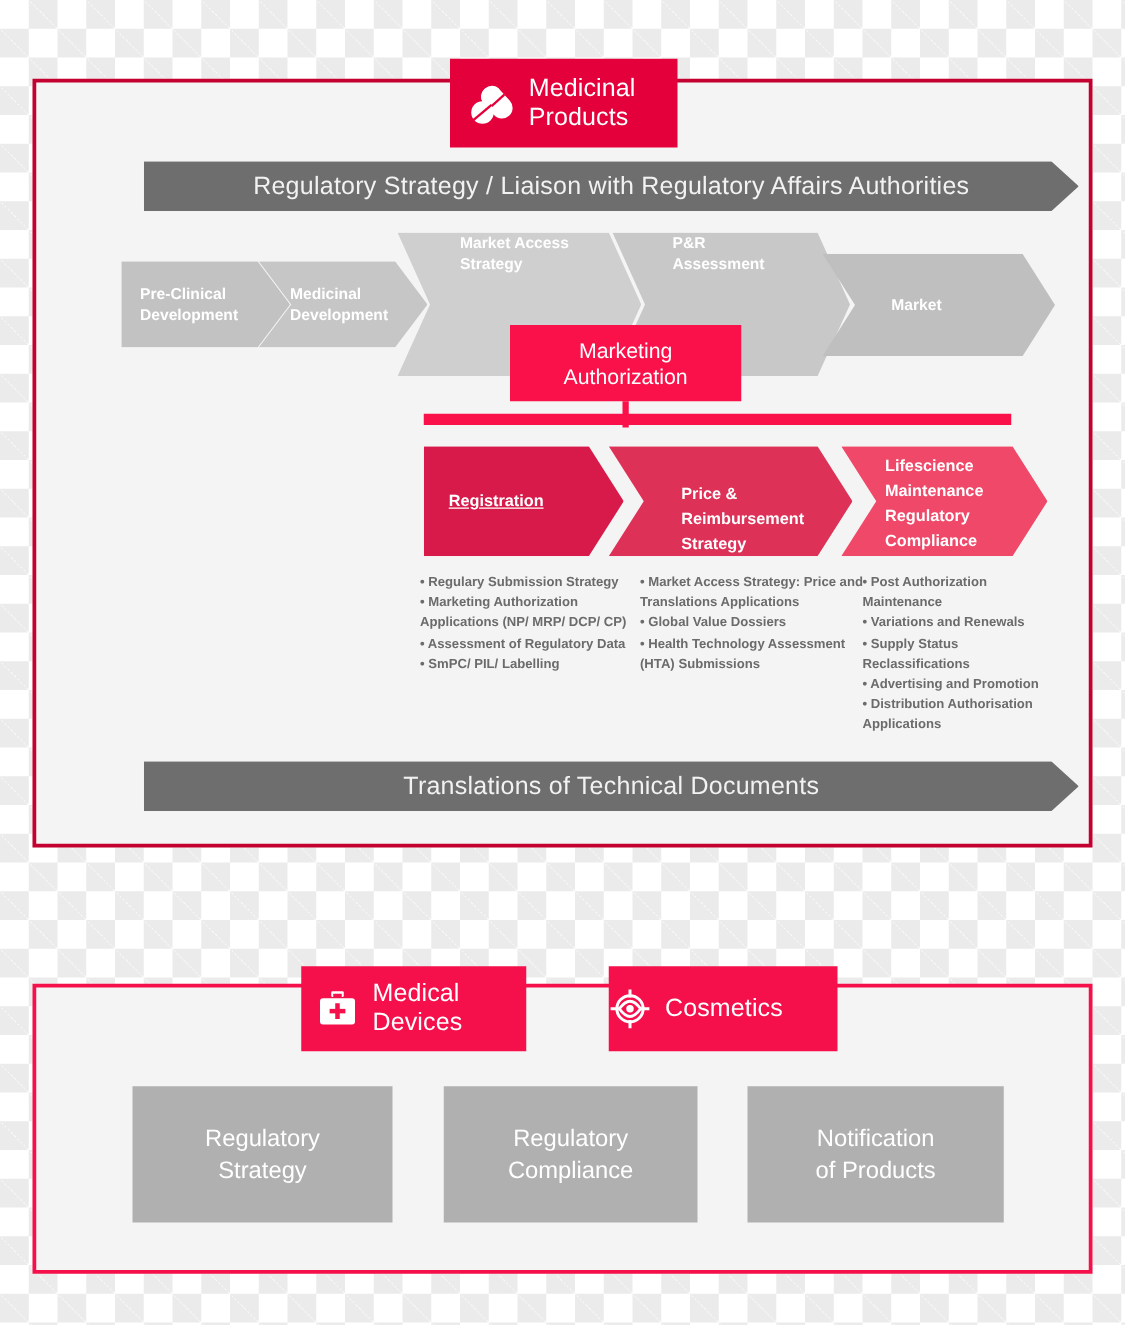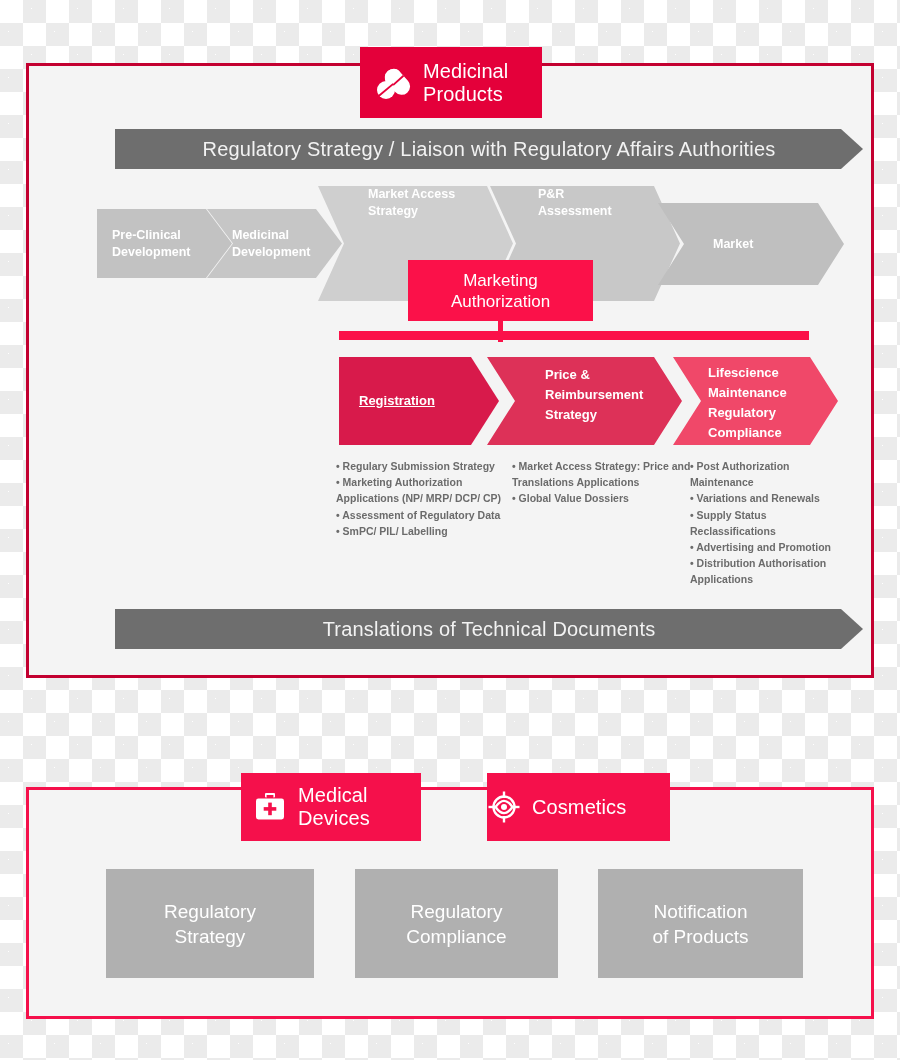--- a/index.html
+++ b/index.html
@@ -61,21 +61,21 @@
   #connector-h{position:absolute;left:339px;top:331px;width:470px;height:9px;background:#fb1149;}
 
   
   .rchev{position:absolute;box-sizing:border-box;display:flex;align-items:center;
          clip-path:polygon(0 0, calc(100% - 28px) 0, 100% 50%, calc(100% - 28px) 100%, 0 100%, 28px 50%);}
   .rchev.first{clip-path:polygon(0 0, calc(100% - 28px) 0, 100% 50%, calc(100% - 28px) 100%, 0 100%);}
   .rchev .rchev-label{color:#ffffff;font-weight:bold;font-size:13px;line-height:20px;}
   #rchev-registration{left:339px;top:357px;width:160px;height:88px;background:#d81a4b;}
   #rchev-registration .rchev-label{padding-left:20px;text-decoration:underline;}
   #rchev-price{left:487px;top:357px;width:195px;height:88px;background:#dd3158;align-items:flex-start;}
-  #rchev-price .rchev-label{padding-left:58px;padding-top:8px;}
+  #rchev-price .rchev-label{padding-left:58px;padding-top:28px;}
   #rchev-life{left:673px;top:357px;width:165px;height:88px;background:#f04869;align-items:flex-start;}
   #rchev-life .rchev-label{padding-left:35px;padding-top:6px;}
 
   
   .bullets{position:absolute;color:#6b6b6b;font-size:10.5px;line-height:16.2px;font-weight:bold;}
   #bullets-1{left:336px;top:458px;width:178px;}
   #bullets-2{left:512px;top:458px;width:180px;}
   #bullets-3{left:690px;top:458px;width:160px;}
   .bullets div{margin:0;}
 
@@ -146,20 +146,21 @@
 
 <div class="bullets" id="bullets-1">
   <div>• Regulary Submission Strategy</div>
   <div>• Marketing Authorization Applications (NP/ MRP/ DCP/ CP)</div>
   <div>• Assessment of Regulatory Data</div>
   <div>• SmPC/ PIL/ Labelling</div>
 </div>
 <div class="bullets" id="bullets-2">
   <div>• Market Access Strategy: Price and Translations Applications</div>
   <div>• Global Value Dossiers</div>
+  <div>• Health Technology Assessment (HTA) Submissions</div>
 </div>
 <div class="bullets" id="bullets-3">
   <div>• Post Authorization Maintenance</div>
   <div>• Variations and Renewals</div>
   <div>• Supply Status Reclassifications</div>
   <div>• Advertising and Promotion</div>
   <div>• Distribution Authorisation Applications</div>
 </div>
 
 <div class="banner" id="banner-translations">

